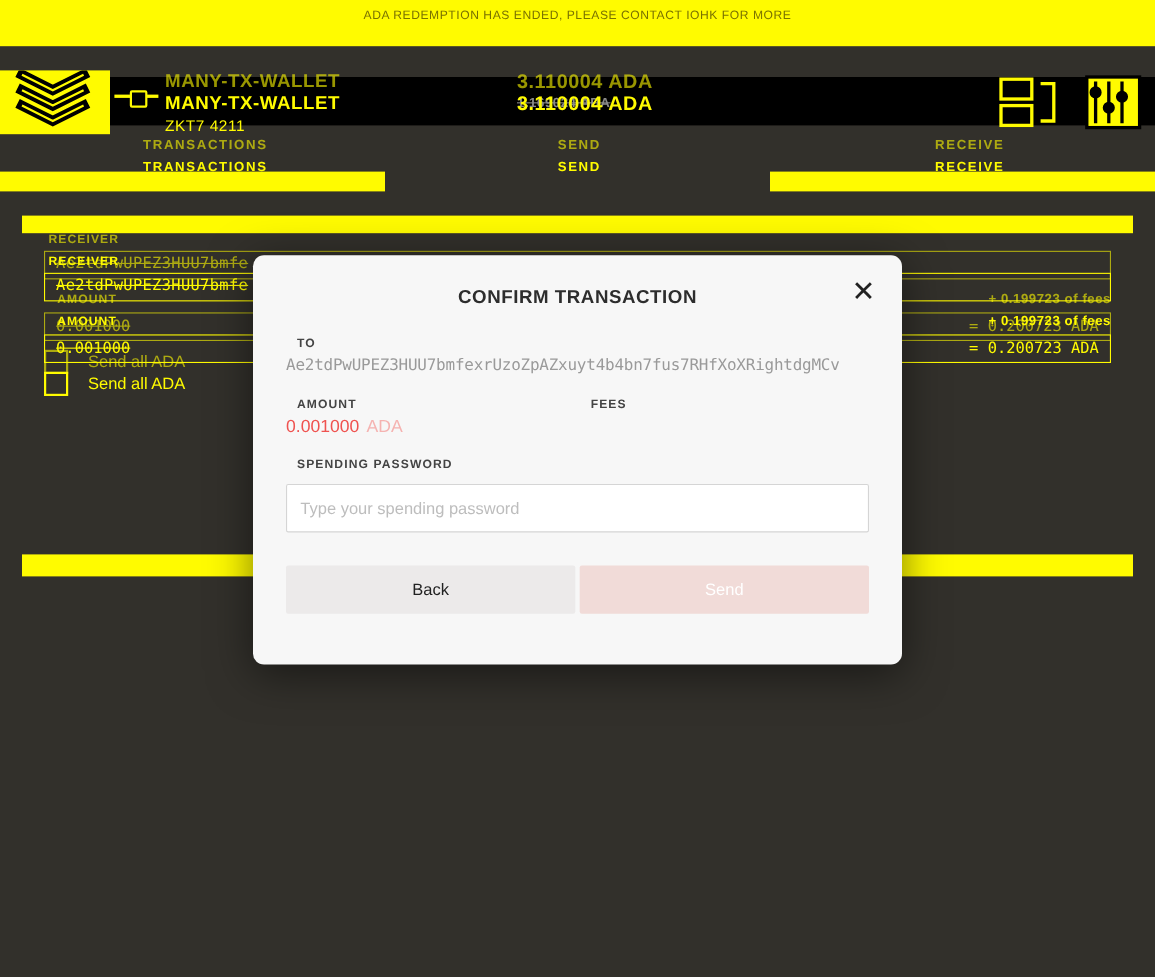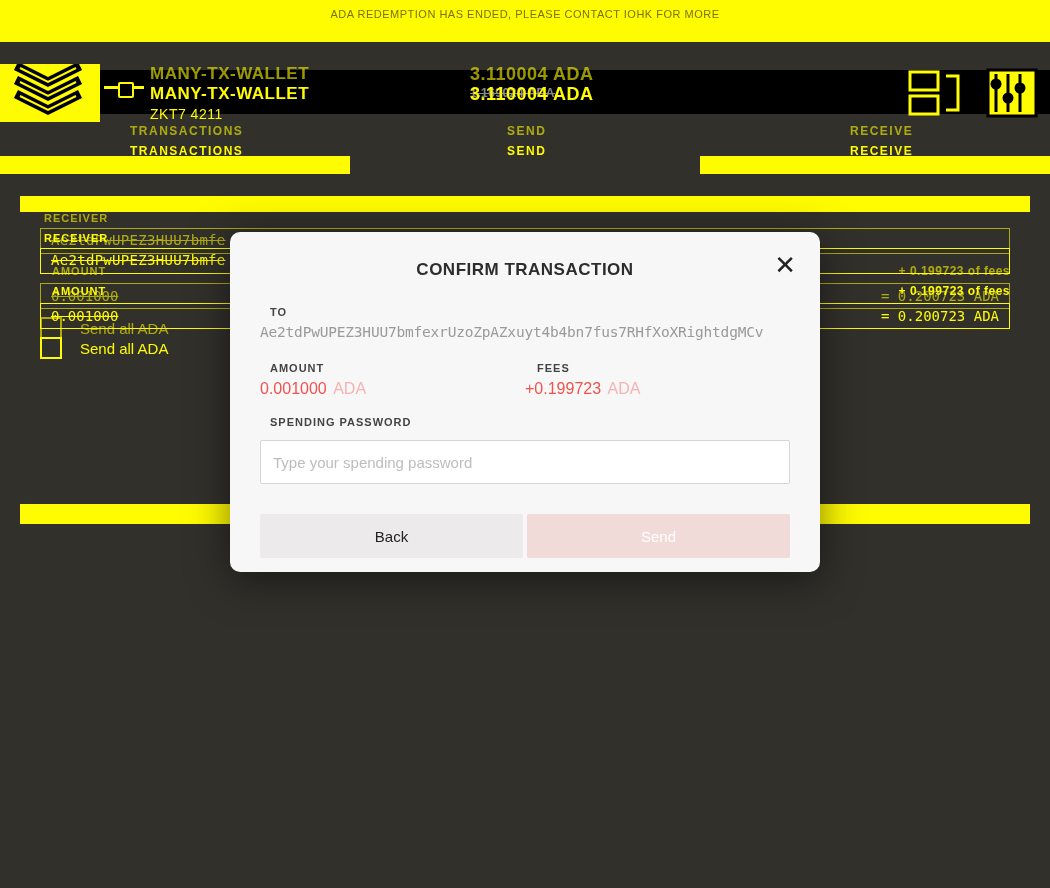--- a/index.html
+++ b/index.html
@@ -246,21 +246,21 @@
     inset: 0;
     z-index: 20;
   }
   .modal {
     position: absolute;
     left: 230px;
     top: 232px;
     width: 590px;
     background: #f7f7f7;
     border-radius: 10px;
-    padding: 28px 30px 14px 30px;
+    padding: 28px 30px 46px 30px;
     box-shadow: 0 8px 40px rgba(0,0,0,0.5);
   }
   .modal h2 {
     text-align: center;
     font-size: 17px;
     font-weight: 600;
     letter-spacing: 0.5px;
     color: #2d2d2d;
     margin-bottom: 26px;
   }
@@ -459,24 +459,20 @@
     <div class="m-row">
       <div class="m-col">
         <div class="m-label">AMOUNT</div>
         <div class="m-val">
           <span>0.001000</span>
           <span class="cur">ADA</span>
         </div>
       </div>
       <div class="m-col">
         <div class="m-label">FEES</div>
-        <div class="m-val">
-          <span>+0.199723</span>
-          <span class="cur">ADA</span>
-        </div>
       </div>
     </div>
 
 
     <div class="pw-block">
       <div class="m-label">SPENDING PASSWORD</div>
       <input class="pw-input" type="password" placeholder="Type your spending password" style="">
     </div>
 
     <div class="m-buttons">

